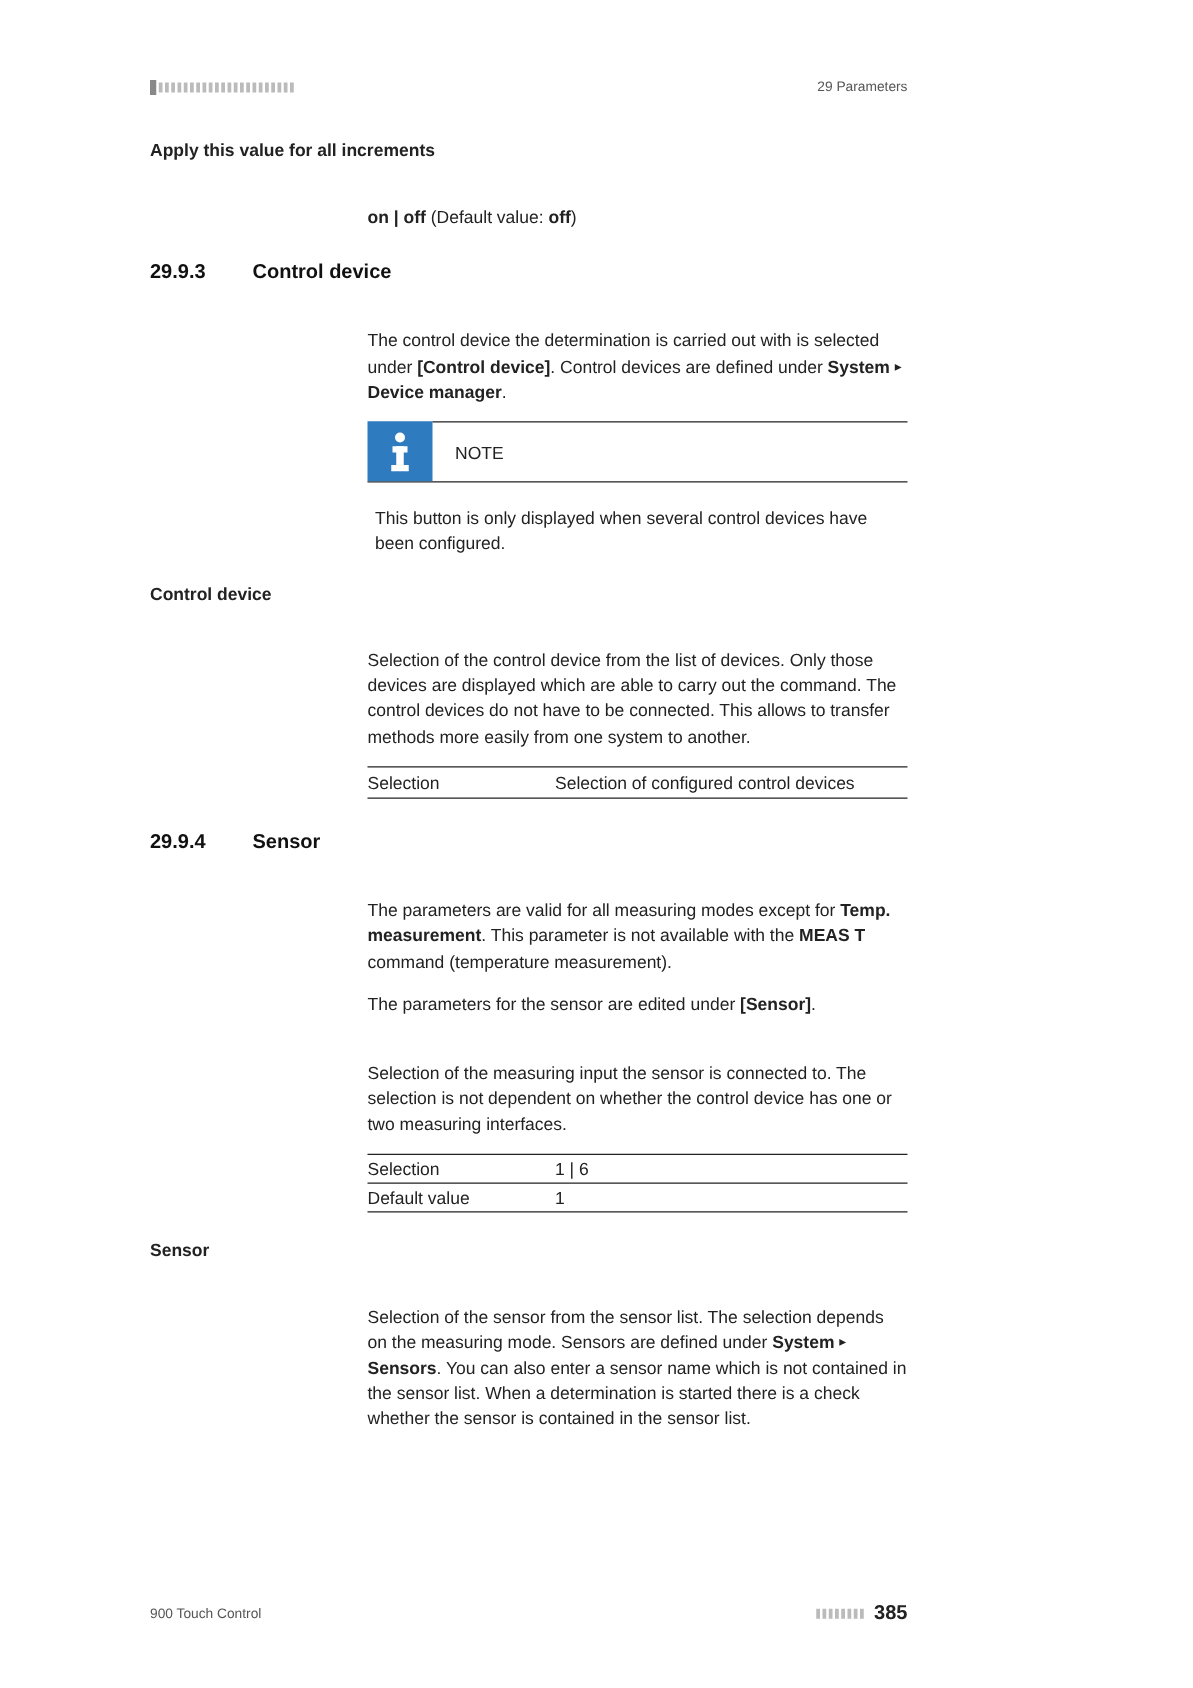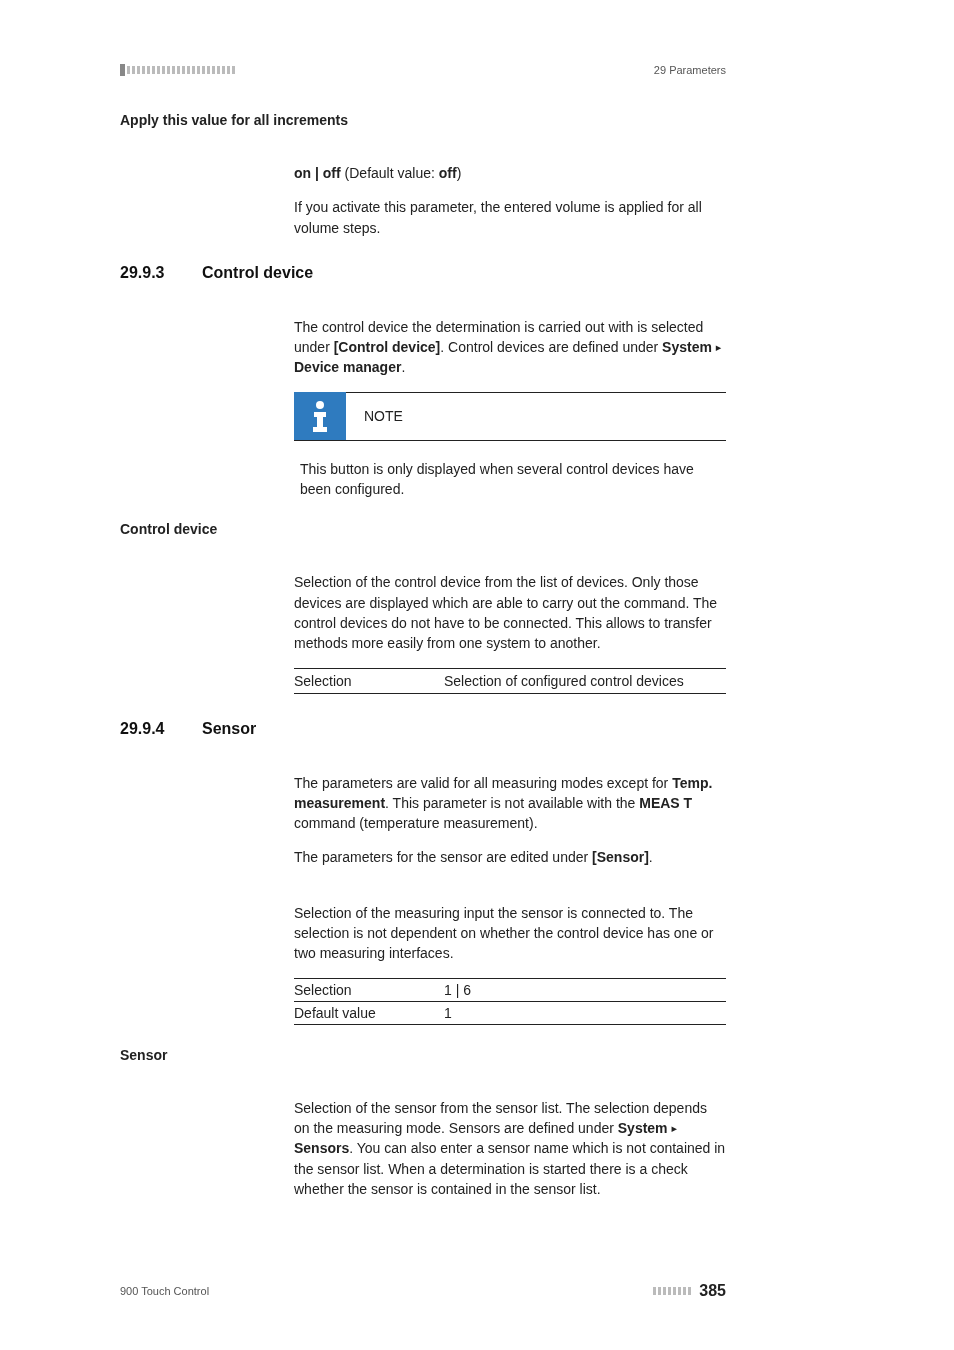--- a/index.html
+++ b/index.html
@@ -63,21 +63,20 @@
         <span class="tick"></span>
         <span class="tick"></span>
         <span class="tick"></span>
     </div>
     <div class="header-right-label">29 Parameters</div>
   </div>
 
   <div class="param-title">Apply this value for all increments</div>
   <div class="indent-block">
     <div class="body-text"><b>on | off</b> (Default value: <b>off</b>)</div>
-    <div class="body-text">If you activate this parameter, the entered volume is applied for all volume steps.</div>
   </div>
 
   <div class="sec-heading">
     <span class="sec-num">29.9.3</span>
     <span>Control device</span>
   </div>
   <div class="indent-block">
     <div class="body-text">The control device the determination is carried out with is selected under <b>[Control device]</b>. Control devices are defined under <b>System</b> <span class="tri">▸</span> <b>Device manager</b>.</div>
 
     <div class="note-box">

